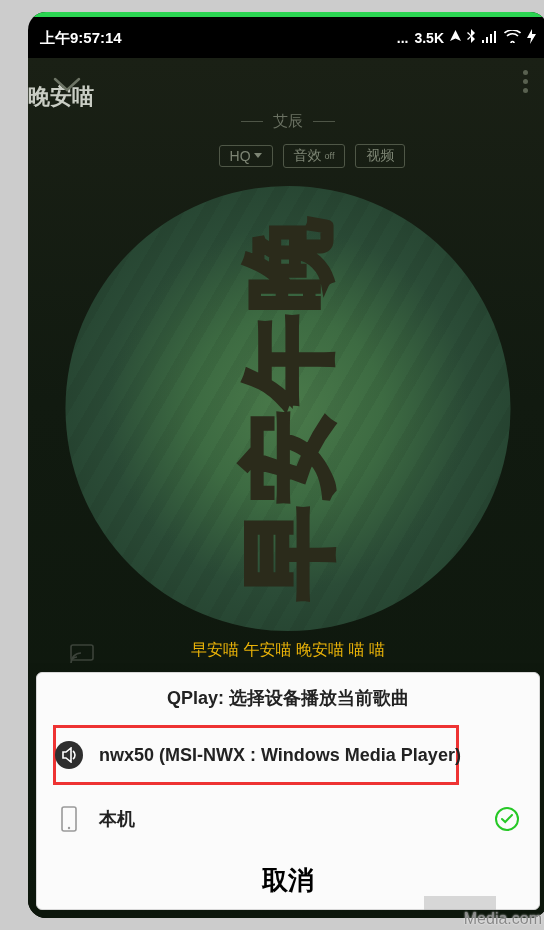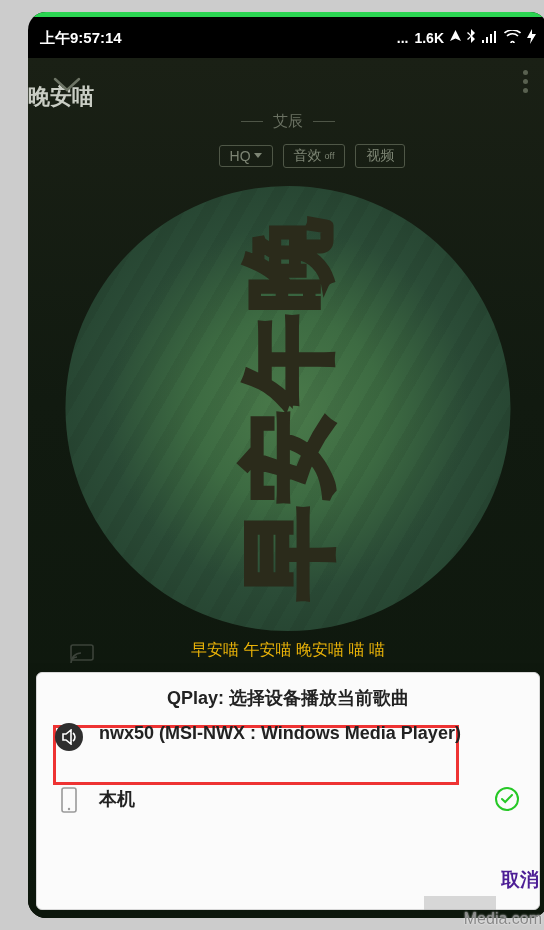--- a/index.html
+++ b/index.html
@@ -34,45 +34,45 @@
 .c3 { color: #e89ab3; }
 .c4 { color: #d6c24f; }
 
 .lyric { position: absolute; top: 628px; left: 0; right: 0; text-align: center; color: #eab308; font-size: 16px; }
 .cast-ic { position: absolute; top: 632px; left: 42px; color: #3a4035; }
 
 
 .sheet-mask { position: absolute; left: 0; right: 0; top: 651px; bottom: 0; background: rgba(0,0,0,0.02); }
 .sheet { position: absolute; left: 8px; right: 8px; bottom: 8px; background: #fbfbfb; border: 1px solid #d7d7d7; border-radius: 6px; height: 238px; display: flex; flex-direction: column; margin-top: 23px; }
 .sheet-title { height: 50px; display: flex; align-items: center; justify-content: center; font-size: 18px; font-weight: bold; color: #222; }
-.opt { height: 64px; display: flex; align-items: flex-start; padding: 0 18px; gap: 16px; font-size: 18px; font-weight: bold; color: #222; position: relative; }
+.opt { height: 64px; display: flex; align-items: center; padding: 0 18px; gap: 16px; font-size: 18px; font-weight: bold; color: #222; position: relative; }
 .opt .icon-circ { width: 28px; height: 28px; border-radius: 50%; background: #2e2e2e; display: flex; align-items: center; justify-content: center; }
 .opt .icon-circ svg { width: 16px; height: 16px; }
 .opt .phone-ic { width: 28px; display: flex; justify-content: center; color: #9a9a9a; }
 .check { position: absolute; right: 20px; width: 24px; height: 24px; border: 2px solid #26c826; border-radius: 50%; display: flex; align-items: center; justify-content: center; }
 .check svg { width: 12px; height: 10px; color: #26c826; }
 .highlight { position: absolute; left: 16px; right: 80px; top: 52px; height: 60px; border: 3px solid #e33; pointer-events: none; }
-.cancel { flex: 1; display: flex; align-items: center; justify-content: flex-end; font-size: 19px; font-weight: bold; color: #4c1d95; }
+.cancel { flex: 1; display: flex; align-items: center; justify-content: center; font-size: 26px; font-weight: bold; color: #000000; }
 
 .watermark { position: absolute; right: 2px; bottom: 2px; color: #888; font-size: 16px; text-shadow: 0 0 2px #fff; font-family: Arial; }
 .wm-bar { position: absolute; right: 48px; bottom: 20px; width: 72px; height: 14px; background: rgba(170,170,170,0.45); }
 </style>
 </head>
 <body>
 
 <div class="frame">
   <div class="green-top"></div>
 
   <div class="statusbar">
     <div class="sb-left">
       <span>上午9:57:14</span>
     </div>
     <div class="sb-right">
       <span>...</span>
-      <span>1.6K</span>
+      <span>3.5K</span>
       <span>
         <svg width="11" height="14" viewBox="0 0 11 14">
             <path d="M5.5 0 L11 11 L5.5 8.5 L0 11 Z" fill="#fff"></path>
           </svg>
       </span>
       <span>
         <svg width="9" height="15" viewBox="0 0 9 15">
             <path d="M4 0 L8 4 L5 7 L8 10 L4 14 L4 8 L1 11 L0 10 L3.5 7 L0 4 L1 3 L4 6 Z" fill="#fff"></path>
           </svg>
       </span>

